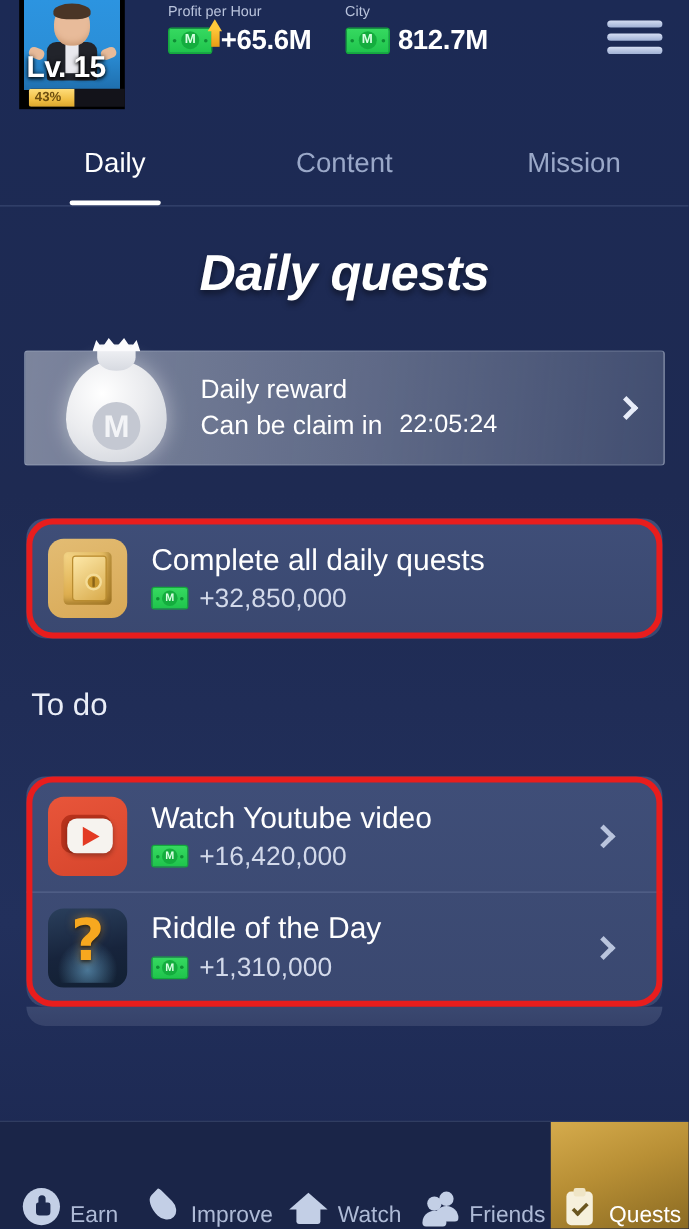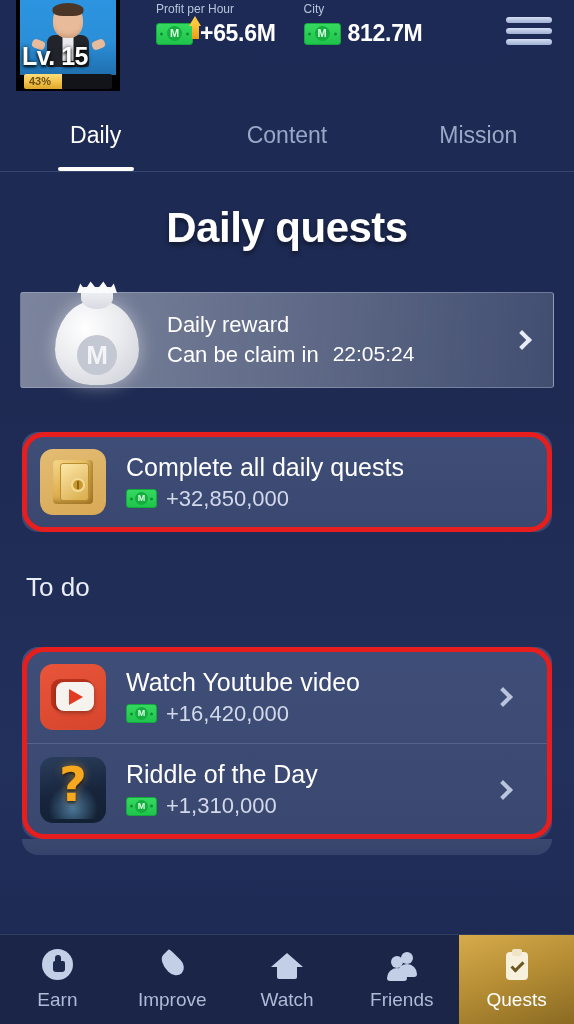--- a/index.html
+++ b/index.html
@@ -19,21 +19,21 @@
   
   .header {
     position:relative;
     height:100px;
     display:flex;
     align-items:flex-start;
     padding-top:0;
   }
   .avatar-box {
     position:relative;
-    width:104px; height:91px;
+    width:88px; height:91px;
     margin-left:16px;
     background:#000;
     overflow:hidden;
     flex:none;
   }
   .avatar-art {
     position:absolute;
     left:4px; top:0; right:4px; bottom:16px;
     background:linear-gradient(180deg,#2c94e0 0%,#2b8fd8 55%,#1f6fae 100%);
   }
@@ -170,20 +170,21 @@
     width:76px; height:4px; border-radius:2px; background:#ffffff;
   }
 
   
   .page-title {
     text-align:center;
     font-size:42px; font-weight:bold; color:#ffffff;
     margin-top:32px;
     letter-spacing:-0.5px;
     text-shadow:0 3px 5px rgba(0,0,0,.45);
+    font-style:italic;
   }
 
   
   .reward-card {
     position:relative;
     margin:40px 20px 0 20px;
     height:96px;
     border-radius:3px;
     background:linear-gradient(95deg,rgba(148,156,176,.80) 0%,rgba(120,130,155,.72) 55%,rgba(96,108,138,.55) 100%);
     border:1px solid rgba(190,200,220,.35);
@@ -341,21 +342,21 @@
   .bottom-nav {
     position:absolute;
     left:0; right:0; bottom:0;
     height:90px;
     display:flex;
     background:#1a2548;
     border-top:1px solid rgba(140,160,200,.2);
   }
   .nav-item {
     flex:1;
-    display:flex; flex-direction:column; align-items:center; justify-content:center;
+    display:flex; flex-direction:row; align-items:flex-end; justify-content:center;
     gap:6px;
     color:#aebad6;
     font-size:19px;
   }
   .nav-item.active {
     background:linear-gradient(160deg,#d5ab4c 0%,#b88f35 45%,#8a6a22 100%);
     color:#ffffff;
   }
   .nav-ico { width:36px; height:34px; position:relative; }
 

